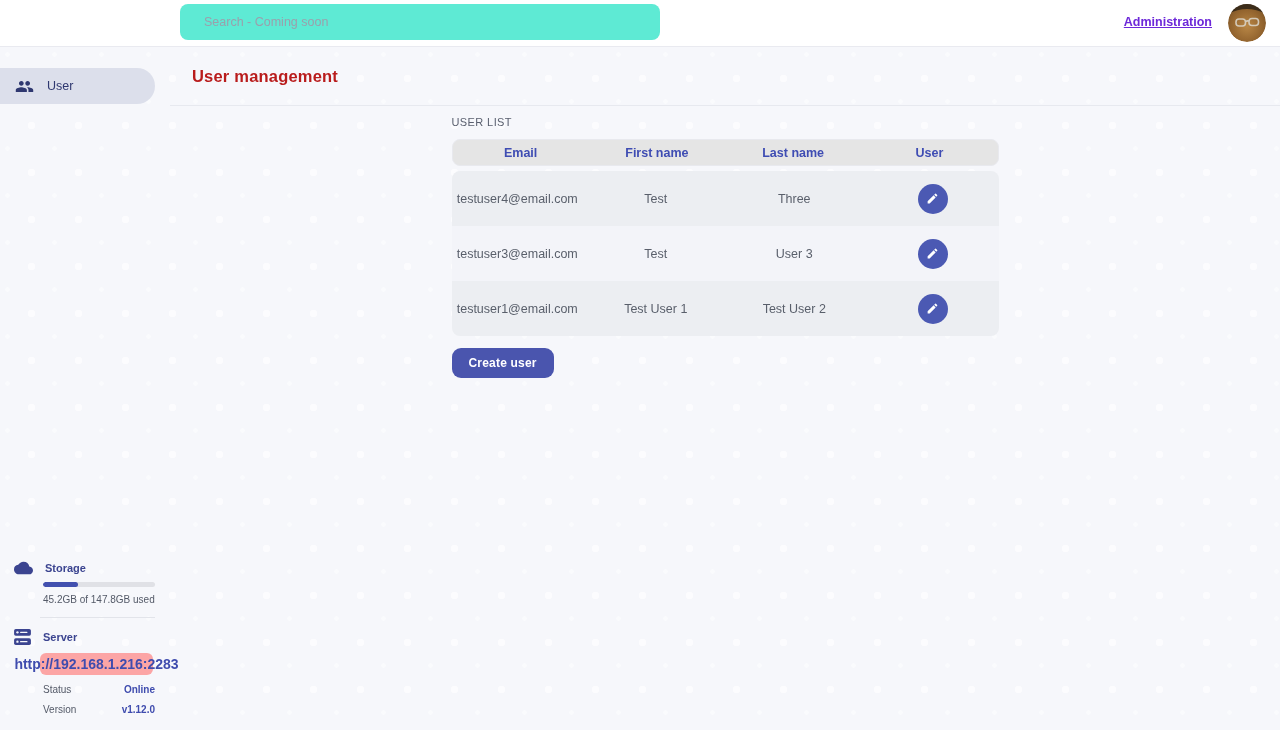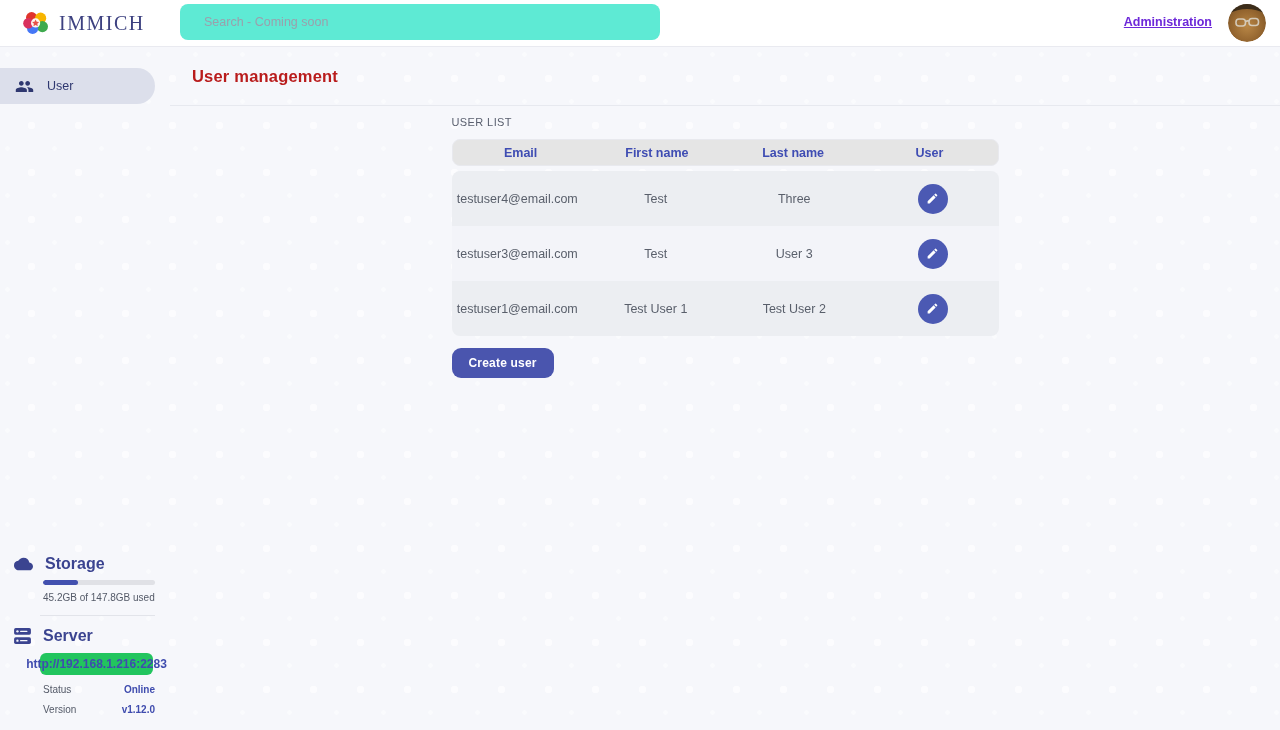--- a/index.html
+++ b/index.html
@@ -86,54 +86,40 @@
 
   .create-btn {
     margin-top:12px; padding:8px 17px; border:none; border-radius:9px; cursor:pointer;
     background:#4a55ae; color:#ffffff; font-size:12px; font-weight:700;
     font-family:"Liberation Sans", sans-serif; letter-spacing:.2px;
   }
 
   
   .side-footer { position:absolute; left:0; bottom:0; width:170px; padding-bottom:15px; }
   .sf-head { display:flex; align-items:center; gap:12px; padding-left:14px; }
-  .sf-label { font-size:16px; font-weight:700; color:#3b4490; }
+  .sf-label { font-size:11px; font-weight:700; color:#3b4490; }
   .progress-track { margin:7px 15px 0 43px; height:5px; border-radius:3px; background:#e0e1e6; overflow:hidden; }
   .progress-fill { height:100%; background:#4250af; border-radius:3px; width:31%; }
   .usage-text { margin:7px 15px 0 43px; font-size:10px; color:#545a68; }
   .sf-divider { margin:12px 15px 11px 40px; border-top:1px solid #e2e4ea; }
   .url-chip {
-    margin:8px 17px 0 40px; height:22px; background:#22c55e; border-radius:6px;
+    margin:8px 17px 0 40px; height:22px; background:#fca5a5; border-radius:6px;
     display:flex; align-items:center; justify-content:center;
-    font-size:12px; font-weight:700; color:#3f4cae;
+    font-size:14px; font-weight:700; color:#3f4cae;
   }
   .kv-row { margin:9px 15px 0 43px; display:flex; justify-content:space-between; align-items:center; }
   .kv-key { font-size:10px; color:#545a68; }
   .kv-val { font-size:10px; font-weight:700; color:#3f4cae; }
 
   svg { display:block; }
 </style>
 </head>
 <body>
 
 <header class="topbar">
-  <div class="brand">
-    <span>
-      <svg width="28" height="28" viewBox="0 0 28 28">
-        <circle cx="9.6" cy="8.6" r="5.6" fill="#e0342c"></circle>
-        <circle cx="18.6" cy="9.2" r="5.6" fill="#f7b500"></circle>
-        <circle cx="20.4" cy="17.6" r="5.6" fill="#3eaa4e"></circle>
-        <circle cx="10.6" cy="19.4" r="5.6" fill="#4577f6"></circle>
-        <circle cx="6.4" cy="14.2" r="5.2" fill="#d9315e"></circle>
-        <circle cx="13.6" cy="13.9" r="4.6" fill="#fdf7f0"></circle>
-        <path d="M13.6 10.6l1.1 2.2 2.4.3-1.8 1.7.5 2.4-2.2-1.2-2.2 1.2.5-2.4-1.8-1.7 2.4-.3z" fill="#e0342c" opacity=".85"></path>
-      </svg>
-    </span>
-    <span class="brand-word">IMMICH</span>
-  </div>
   <input class="search-input" type="text" placeholder="Search - Coming soon" style="">
   <a class="admin-link">Administration</a>
   <div class="avatar">
     <svg width="38" height="38" viewBox="0 0 38 38">
       <defs>
         <radialGradient id="av" cx="50%" cy="58%" r="70%">
           <stop offset="0%" stop-color="#b98746"></stop>
           <stop offset="60%" stop-color="#93642e"></stop>
           <stop offset="100%" stop-color="#6d4a22"></stop>
         </radialGradient>

